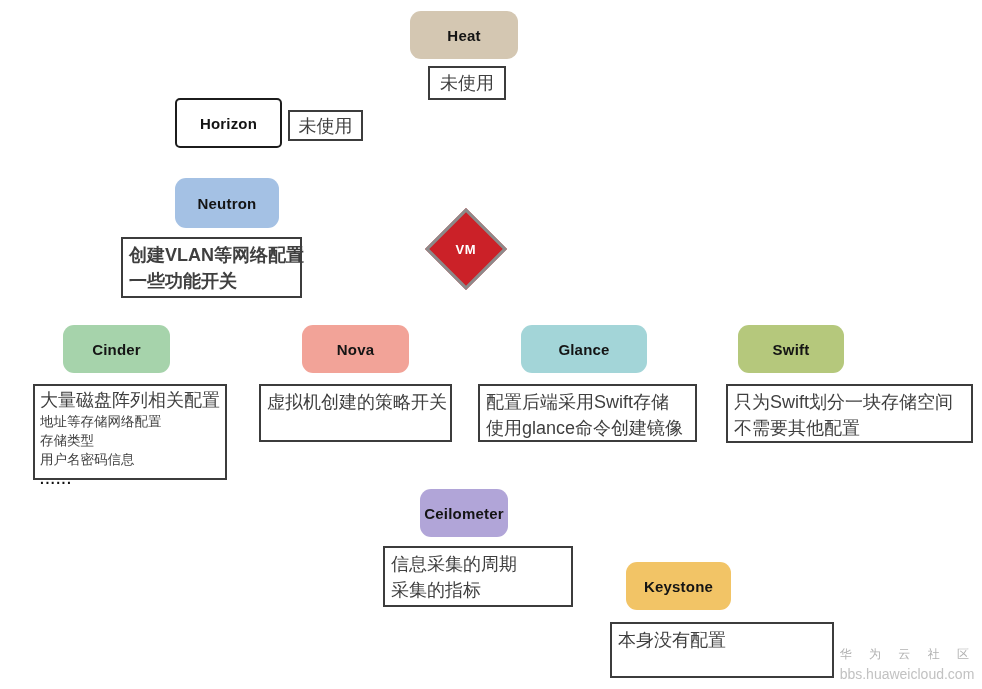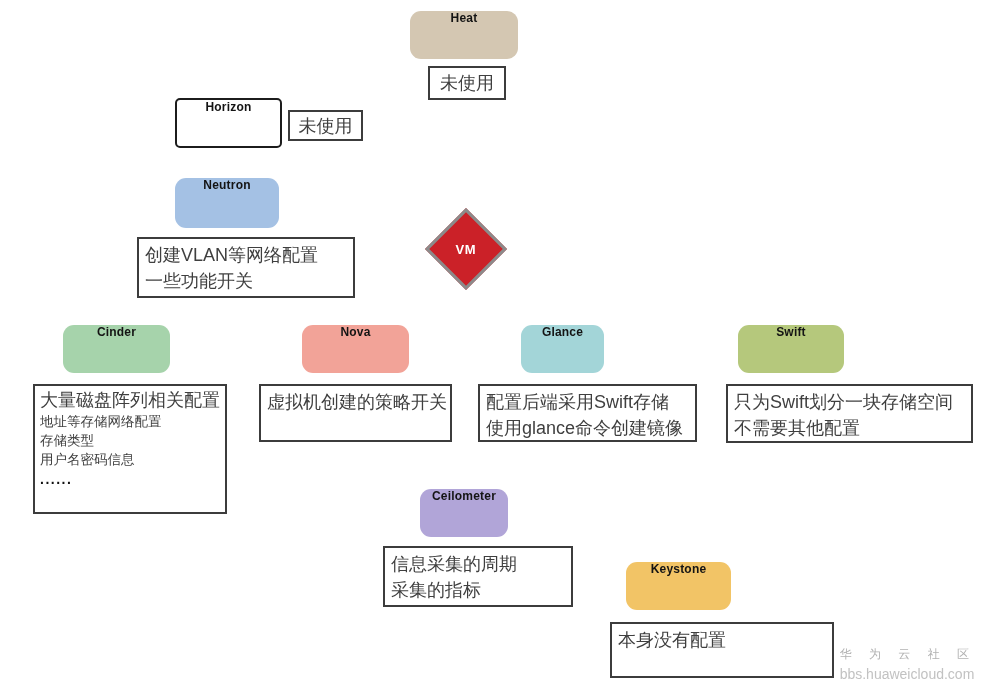--- a/index.html
+++ b/index.html
@@ -10,52 +10,52 @@
     width: 982px;
     height: 689px;
     background: #ffffff;
     overflow: hidden;
   }
   
   .node {
     position: absolute;
     border-radius: 11px;
     display: flex;
-    align-items: flex-start;
+    align-items: center;
     justify-content: center;
-    font-size: 12px;
+    font-size: 15px;
     font-weight: bold;
     color: #141414;
     letter-spacing: 0.2px;
   }
   .node-heat       { left: 410px; top: 11px;  width: 108px; height: 48px; }
   .node-horizon    { left: 175px; top: 98px;  width: 107px; height: 50px; border: 2px solid #1c1c1c; border-radius: 5px; background: #ffffff; }
   .node-neutron    { left: 175px; top: 178px; width: 104px; height: 50px; }
   .node-cinder     { left: 63px;  top: 325px; width: 107px; height: 48px; }
   .node-nova       { left: 302px; top: 325px; width: 107px; height: 48px; }
-  .node-glance     { left: 521px; top: 325px; width: 83px; height: 48px; }
+  .node-glance     { left: 521px; top: 325px; width: 126px; height: 48px; }
   .node-swift      { left: 738px; top: 325px; width: 106px; height: 48px; }
   .node-ceilometer { left: 420px; top: 489px; width: 88px; height: 48px; }
   .node-keystone   { left: 626px; top: 562px; width: 105px; height: 48px; }
 
   
   .note {
     position: absolute;
     background: #ffffff;
     border: 2px solid #3c3c3c;
     color: #3f3f3f;
     font-size: 18px;
     line-height: 26px;
     padding: 3px 6px;
     white-space: nowrap;
   }
   .note-heat       { left: 428px; top: 66px;  width: 78px;  height: 34px; display:flex; align-items:center; justify-content:center; padding: 0; }
   .note-horizon    { left: 288px; top: 110px; width: 75px;  height: 31px; display:flex; align-items:center; justify-content:center; padding: 0; }
-  .note-neutron    { left: 137px; top: 237px; width: 218px; height: 61px; }
-  .note-cinder     { left: 33px;  top: 384px; width: 194px; height: 130px; line-height: 24px; padding: 2px 5px; }
+  .note-neutron    { left: 121px; top: 237px; width: 181px; height: 61px; font-weight: bold; }
+  .note-cinder     { left: 33px;  top: 384px; width: 194px; height: 96px; line-height: 24px; padding: 2px 5px; }
   .note-nova       { left: 259px; top: 384px; width: 193px; height: 58px; }
   .note-glance     { left: 478px; top: 384px; width: 219px; height: 58px; }
   .note-swift      { left: 726px; top: 384px; width: 247px; height: 59px; }
   .note-ceilometer { left: 383px; top: 546px; width: 190px; height: 61px; }
   .note-keystone   { left: 610px; top: 622px; width: 224px; height: 56px; }
 
   .note-line    { display: block; }
   .note-line-sm { display: block; font-size: 13.5px; line-height: 19px; }
   .note-line-dots { display: block; font-weight: bold; font-size: 14px; letter-spacing: 1.5px; line-height: 20px; color: #111; }
 

